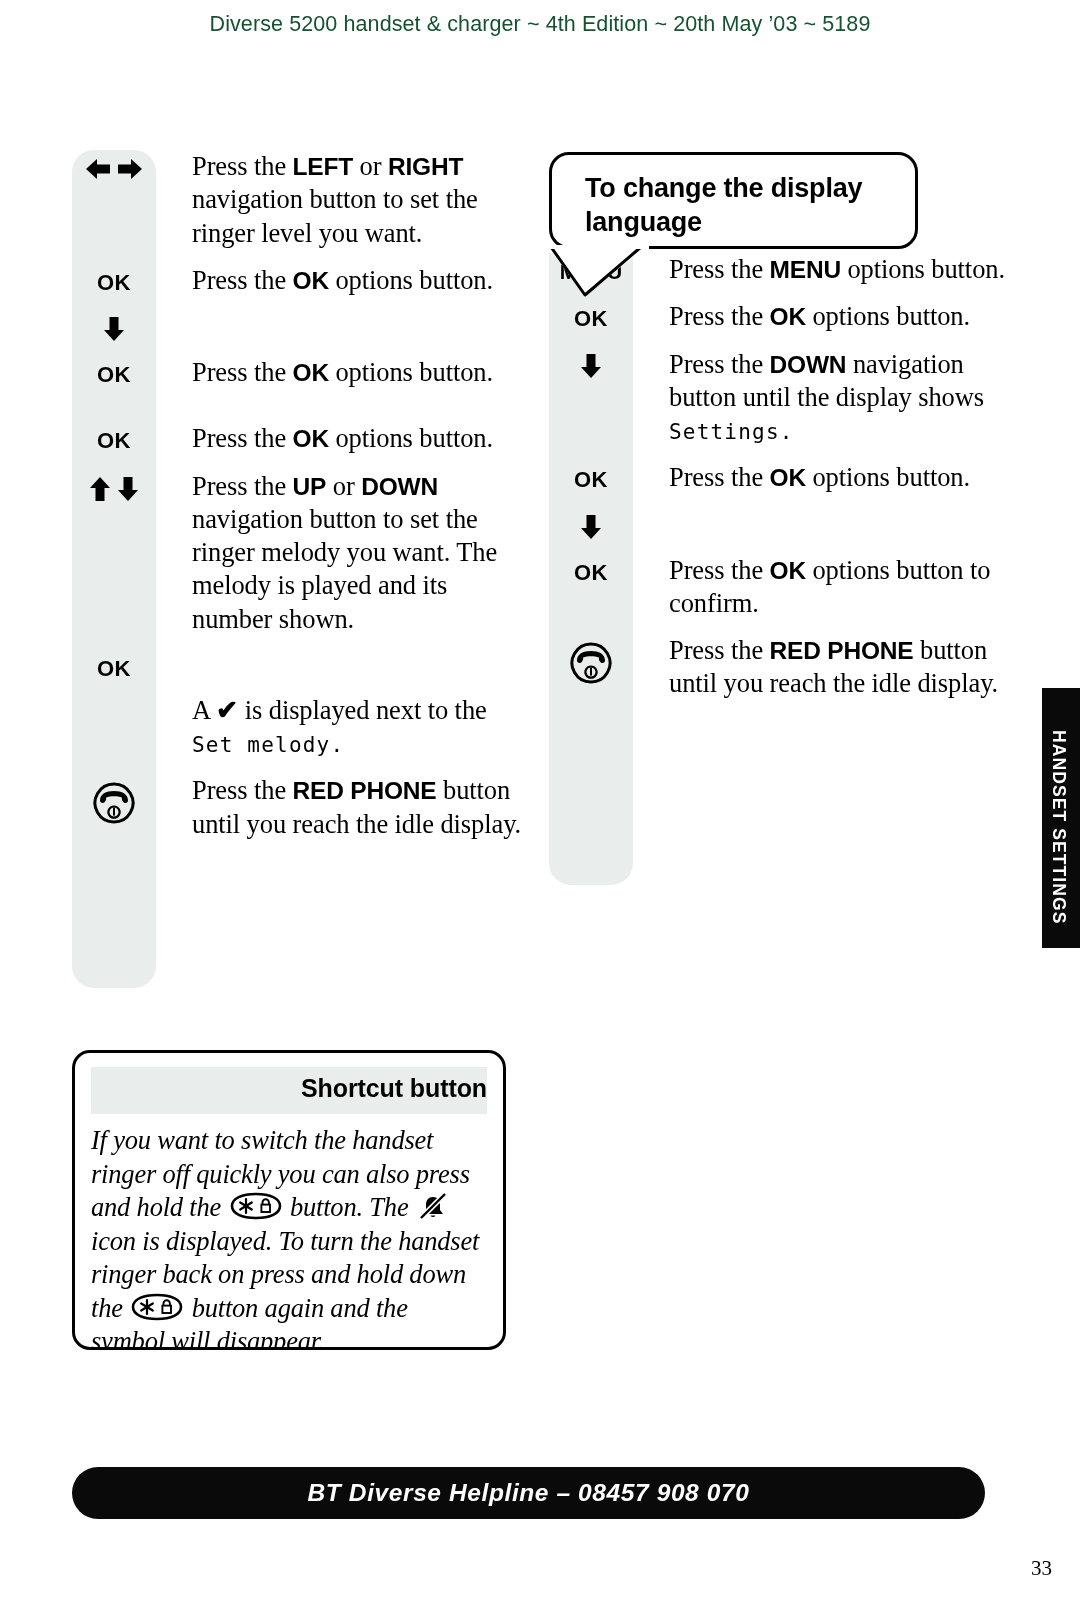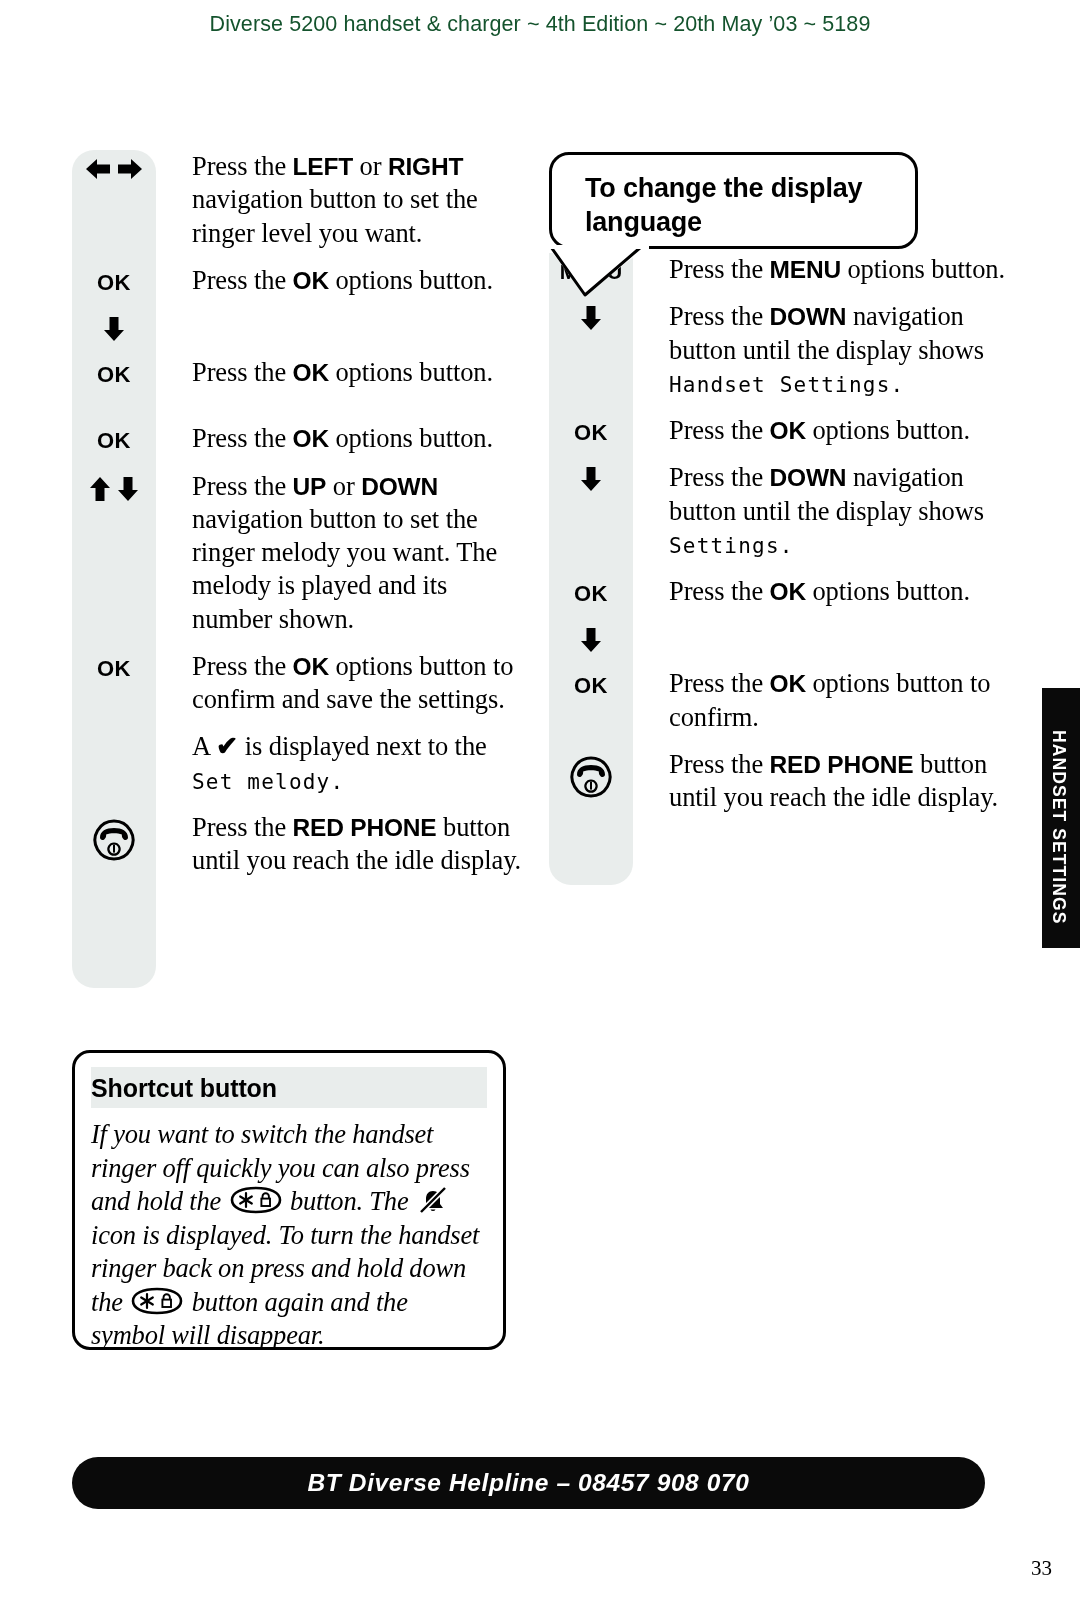--- a/index.html
+++ b/index.html
@@ -131,25 +131,25 @@
     width: 434px;
     height: 300px;
     border: 3px solid #000;
     border-radius: 18px;
     background: #fff;
     overflow: hidden;
   }
   .shortcut-title {
     margin: 14px 16px 0 16px;
     background: #e9edec;
-    text-align: left;
+    text-align: right;
     font-family: "Liberation Sans", sans-serif;
     font-weight: bold;
     font-size: 25px;
-    padding: 7px 0 5px 0;
+    padding: 7px 0 11px 0;
     letter-spacing: -0.1px;
   }
   .shortcut-text {
     padding: 10px 16px 0 16px;
     font-style: italic;
     font-size: 26.5px;
     line-height: 1.265;
     letter-spacing: -0.2px;
   }
 
@@ -176,21 +176,21 @@
     transform: rotate(90deg);
     transform-origin: left top;
     position: absolute;
     left: 27px;
     top: 42px;
   }
 
   
   .footer-bar {
     position: absolute;
-    bottom: 96px; left: 72px;
+    bottom: 86px; left: 72px;
     width: 913px;
     height: 52px;
     background: #0a0a0a;
     border-radius: 26px;
     display: flex;
     align-items: center;
     justify-content: center;
   }
   .footer-bar span {
     color: #fff;
@@ -268,21 +268,20 @@
               <path d="M11,25 L1,14 L6.5,14 L6.5,1 L15.5,1 L15.5,14 L21,14 Z" fill="#000"></path>
             </svg>
           </div>
         </div>
         <div class="step-body"><span>Press the </span><b class="kw">UP</b><span> or </span><b class="kw">DOWN</b><span> navigation button to set the ringer melody you want. The melody is played and its number shown.</span></div>
       </div>
       <div class="step">
         <div class="gutter">
           <div class="glabel">OK</div>
         </div>
-        <div class="step-body"><span>Press the </span><b class="kw">OK</b><span> options button to confirm and save the settings.</span></div>
       </div>
       <div class="step">
         <div class="gutter"></div>
         <div class="step-body"><span>A </span><span style="font-weight: bold;">✔</span><span> is displayed next to the </span><span class="lcd">Set melody.</span></div>
       </div>
       <div class="step">
         <div class="gutter">
           <div class="phone-icon">
             <svg width="44" height="44" viewBox="0 0 44 44" class="arrow-svg">
               <path d="M22,3 A19,19 0 1,1 21.99,3 Z" fill="none" stroke="#000" stroke-width="3"></path>
@@ -306,28 +305,20 @@
   <rect x="0" y="0" width="100" height="4" fill="#ffffff"></rect>
 </svg>
 
 <div class="col-right">
   <div class="steps" id="right-steps">
       <div class="step">
         <div class="gutter">
           <div class="glabel menu">MENU</div>
         </div>
         <div class="step-body"><span>Press the </span><b class="kw">MENU</b><span> options button.</span></div>
-      </div>
-      <div class="step">
-        <div class="gutter">
-          <svg width="22" height="26" viewBox="0 0 22 26" class="arrow-svg">
-            <path d="M11,25 L1,14 L6.5,14 L6.5,1 L15.5,1 L15.5,14 L21,14 Z" fill="#000"></path>
-          </svg>
-        </div>
-        <div class="step-body"><span>Press the </span><b class="kw">DOWN</b><span> navigation button until the display shows </span><span class="lcd">Handset Settings.</span></div>
       </div>
       <div class="step">
         <div class="gutter">
           <div class="glabel">OK</div>
         </div>
         <div class="step-body"><span>Press the </span><b class="kw">OK</b><span> options button.</span></div>
       </div>
       <div class="step">
         <div class="gutter">
           <svg width="22" height="26" viewBox="0 0 22 26" class="arrow-svg">

